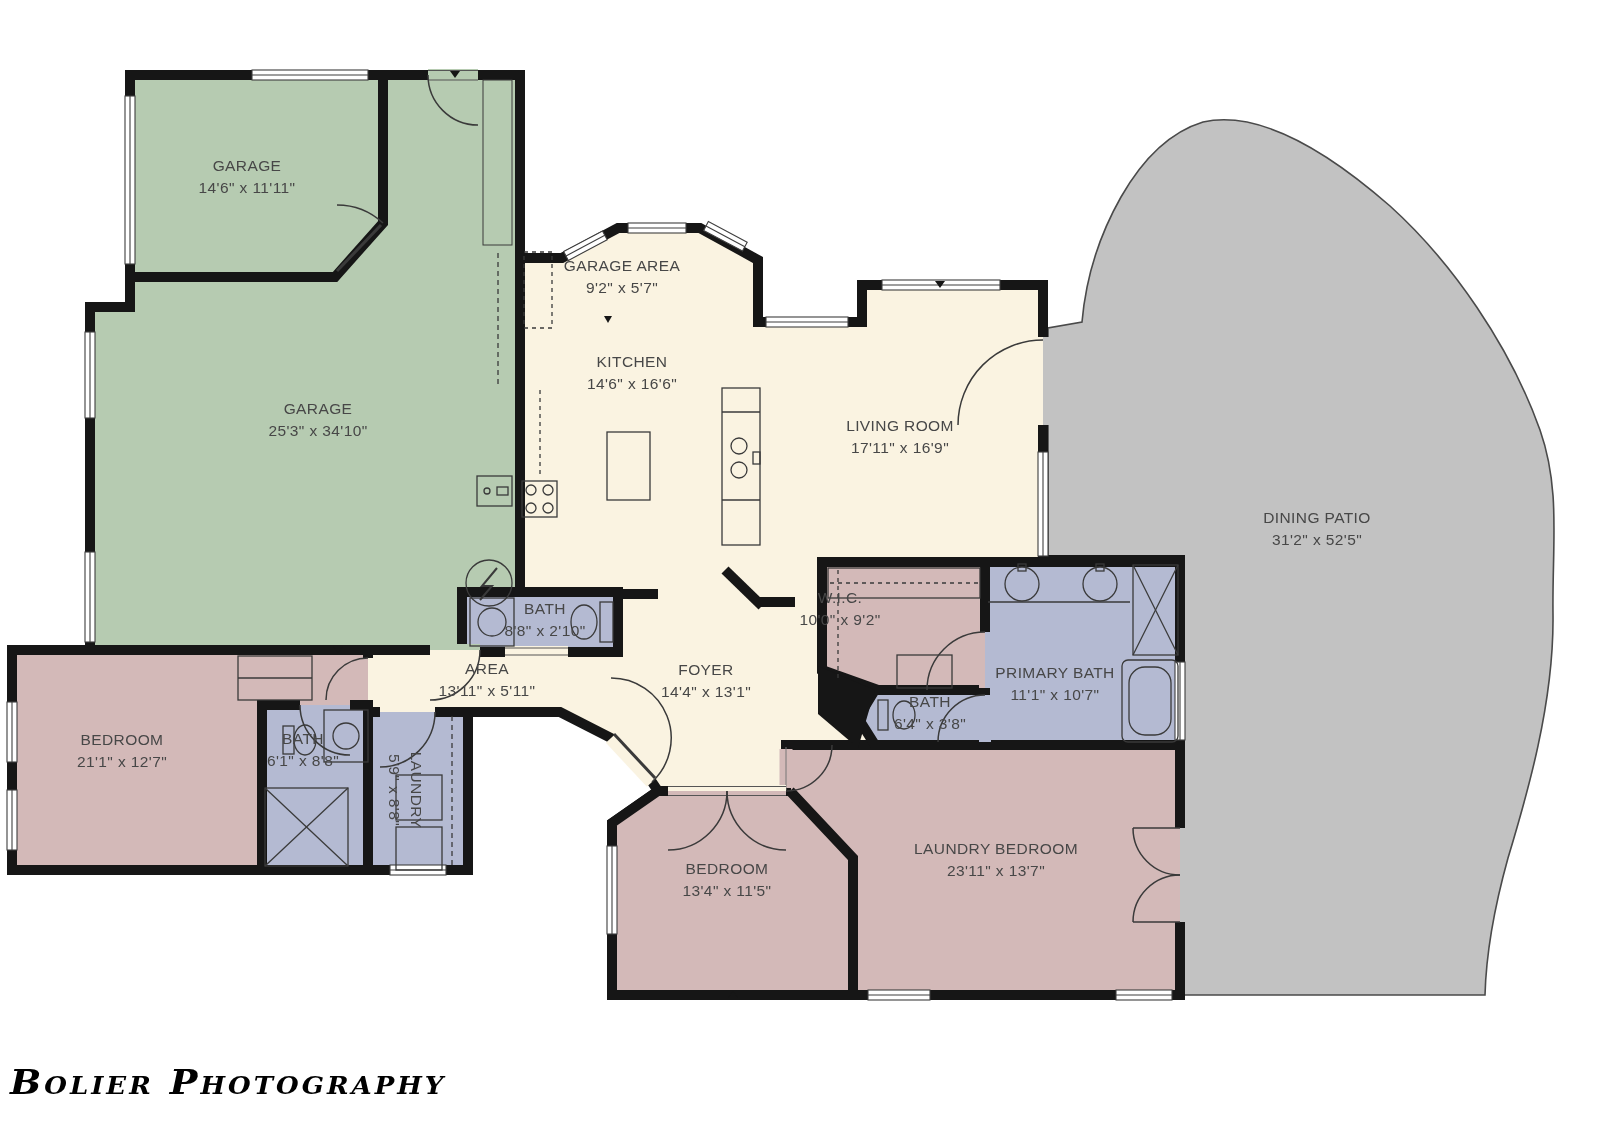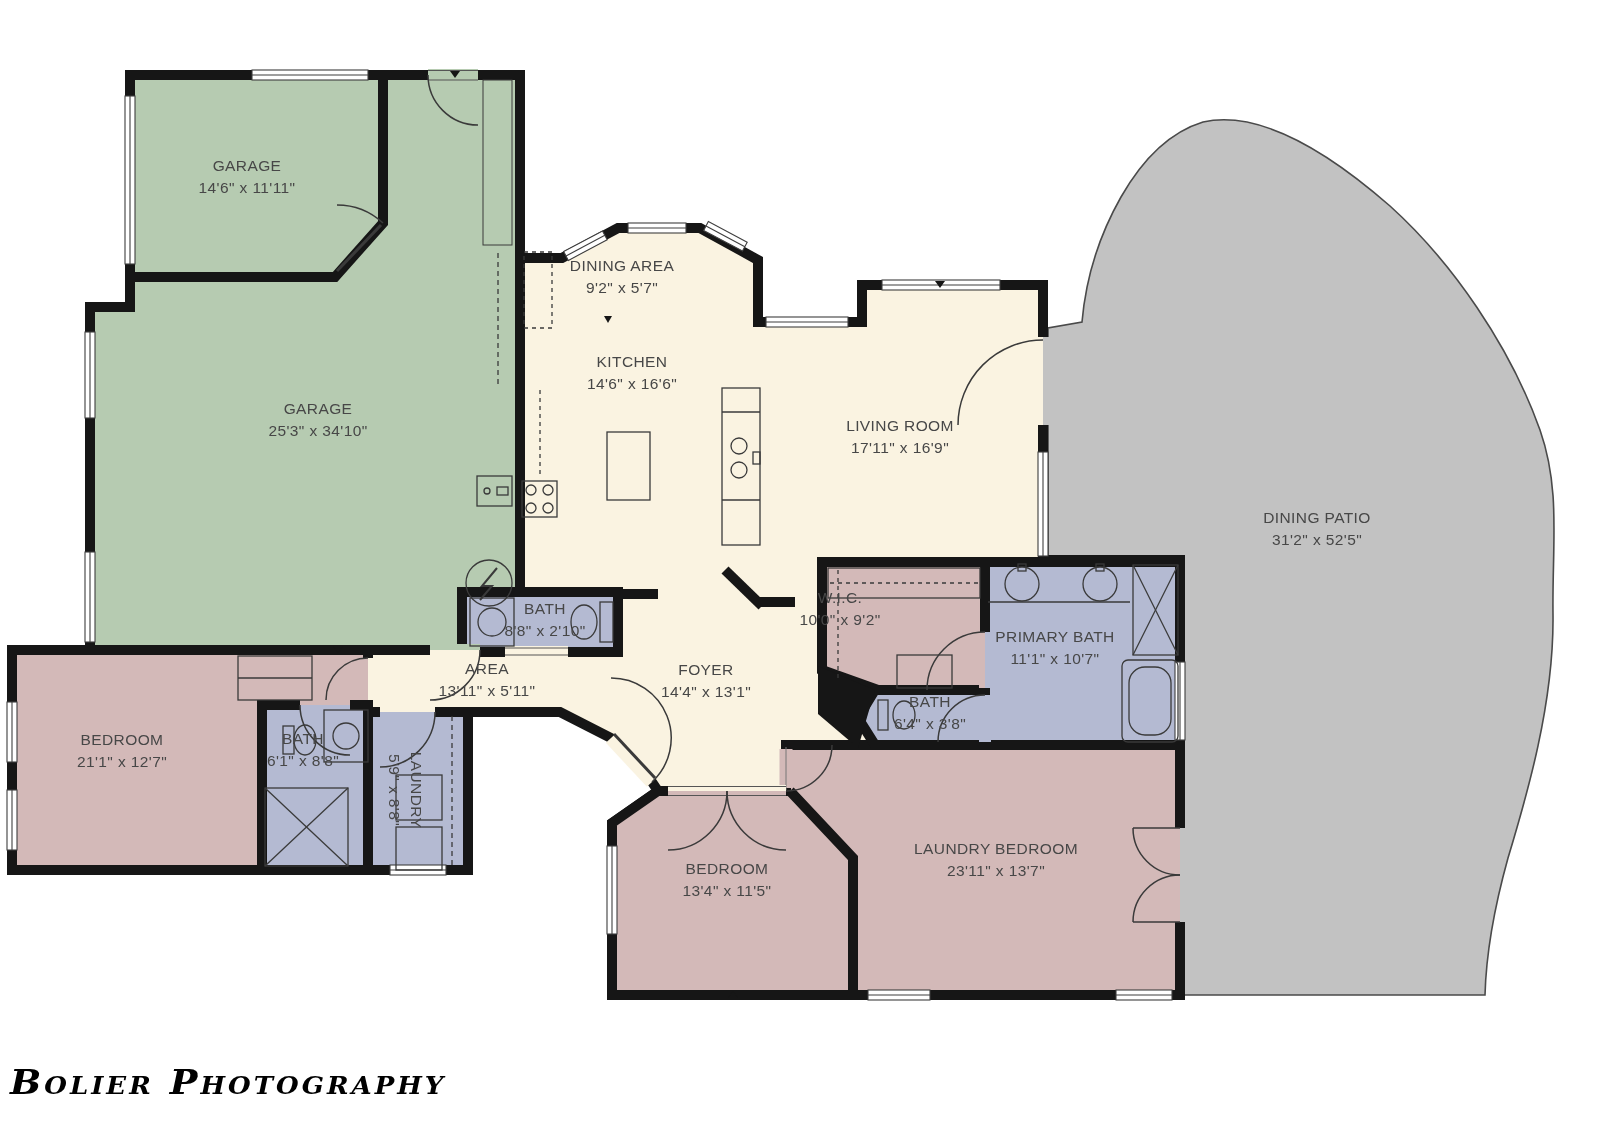--- a/index.html
+++ b/index.html
@@ -270,21 +270,21 @@
 
   <div class="room-label" style="left:247px;top:177px">
     <div>GARAGE</div>
     <div>14'6" x 11'11"</div>
   </div>
   <div class="room-label" style="left:318px;top:420px">
     <div>GARAGE</div>
     <div>25'3" x 34'10"</div>
   </div>
   <div class="room-label" style="left:622px;top:277px">
-    <div>DINING AREA</div>
+    <div>GARAGE AREA</div>
     <div>9'2" x 5'7"</div>
   </div>
   <div class="room-label" style="left:632px;top:373px">
     <div>KITCHEN</div>
     <div>14'6" x 16'6"</div>
   </div>
   <div class="room-label" style="left:900px;top:437px">
     <div>LIVING ROOM</div>
     <div>17'11" x 16'9"</div>
   </div>
@@ -301,21 +301,21 @@
     <div>13'11" x 5'11"</div>
   </div>
   <div class="room-label" style="left:706px;top:681px">
     <div>FOYER</div>
     <div>14'4" x 13'1"</div>
   </div>
   <div class="room-label" style="left:840px;top:609px">
     <div>W.I.C.</div>
     <div>10'0" x 9'2"</div>
   </div>
-  <div class="room-label" style="left:1055px;top:648px">
+  <div class="room-label" style="left:1055px;top:684px">
     <div>PRIMARY BATH</div>
     <div>11'1" x 10'7"</div>
   </div>
   <div class="room-label" style="left:930px;top:713px">
     <div>BATH</div>
     <div>6'4" x 3'8"</div>
   </div>
   <div class="room-label" style="left:122px;top:751px">
     <div>BEDROOM</div>
     <div>21'1" x 12'7"</div>

